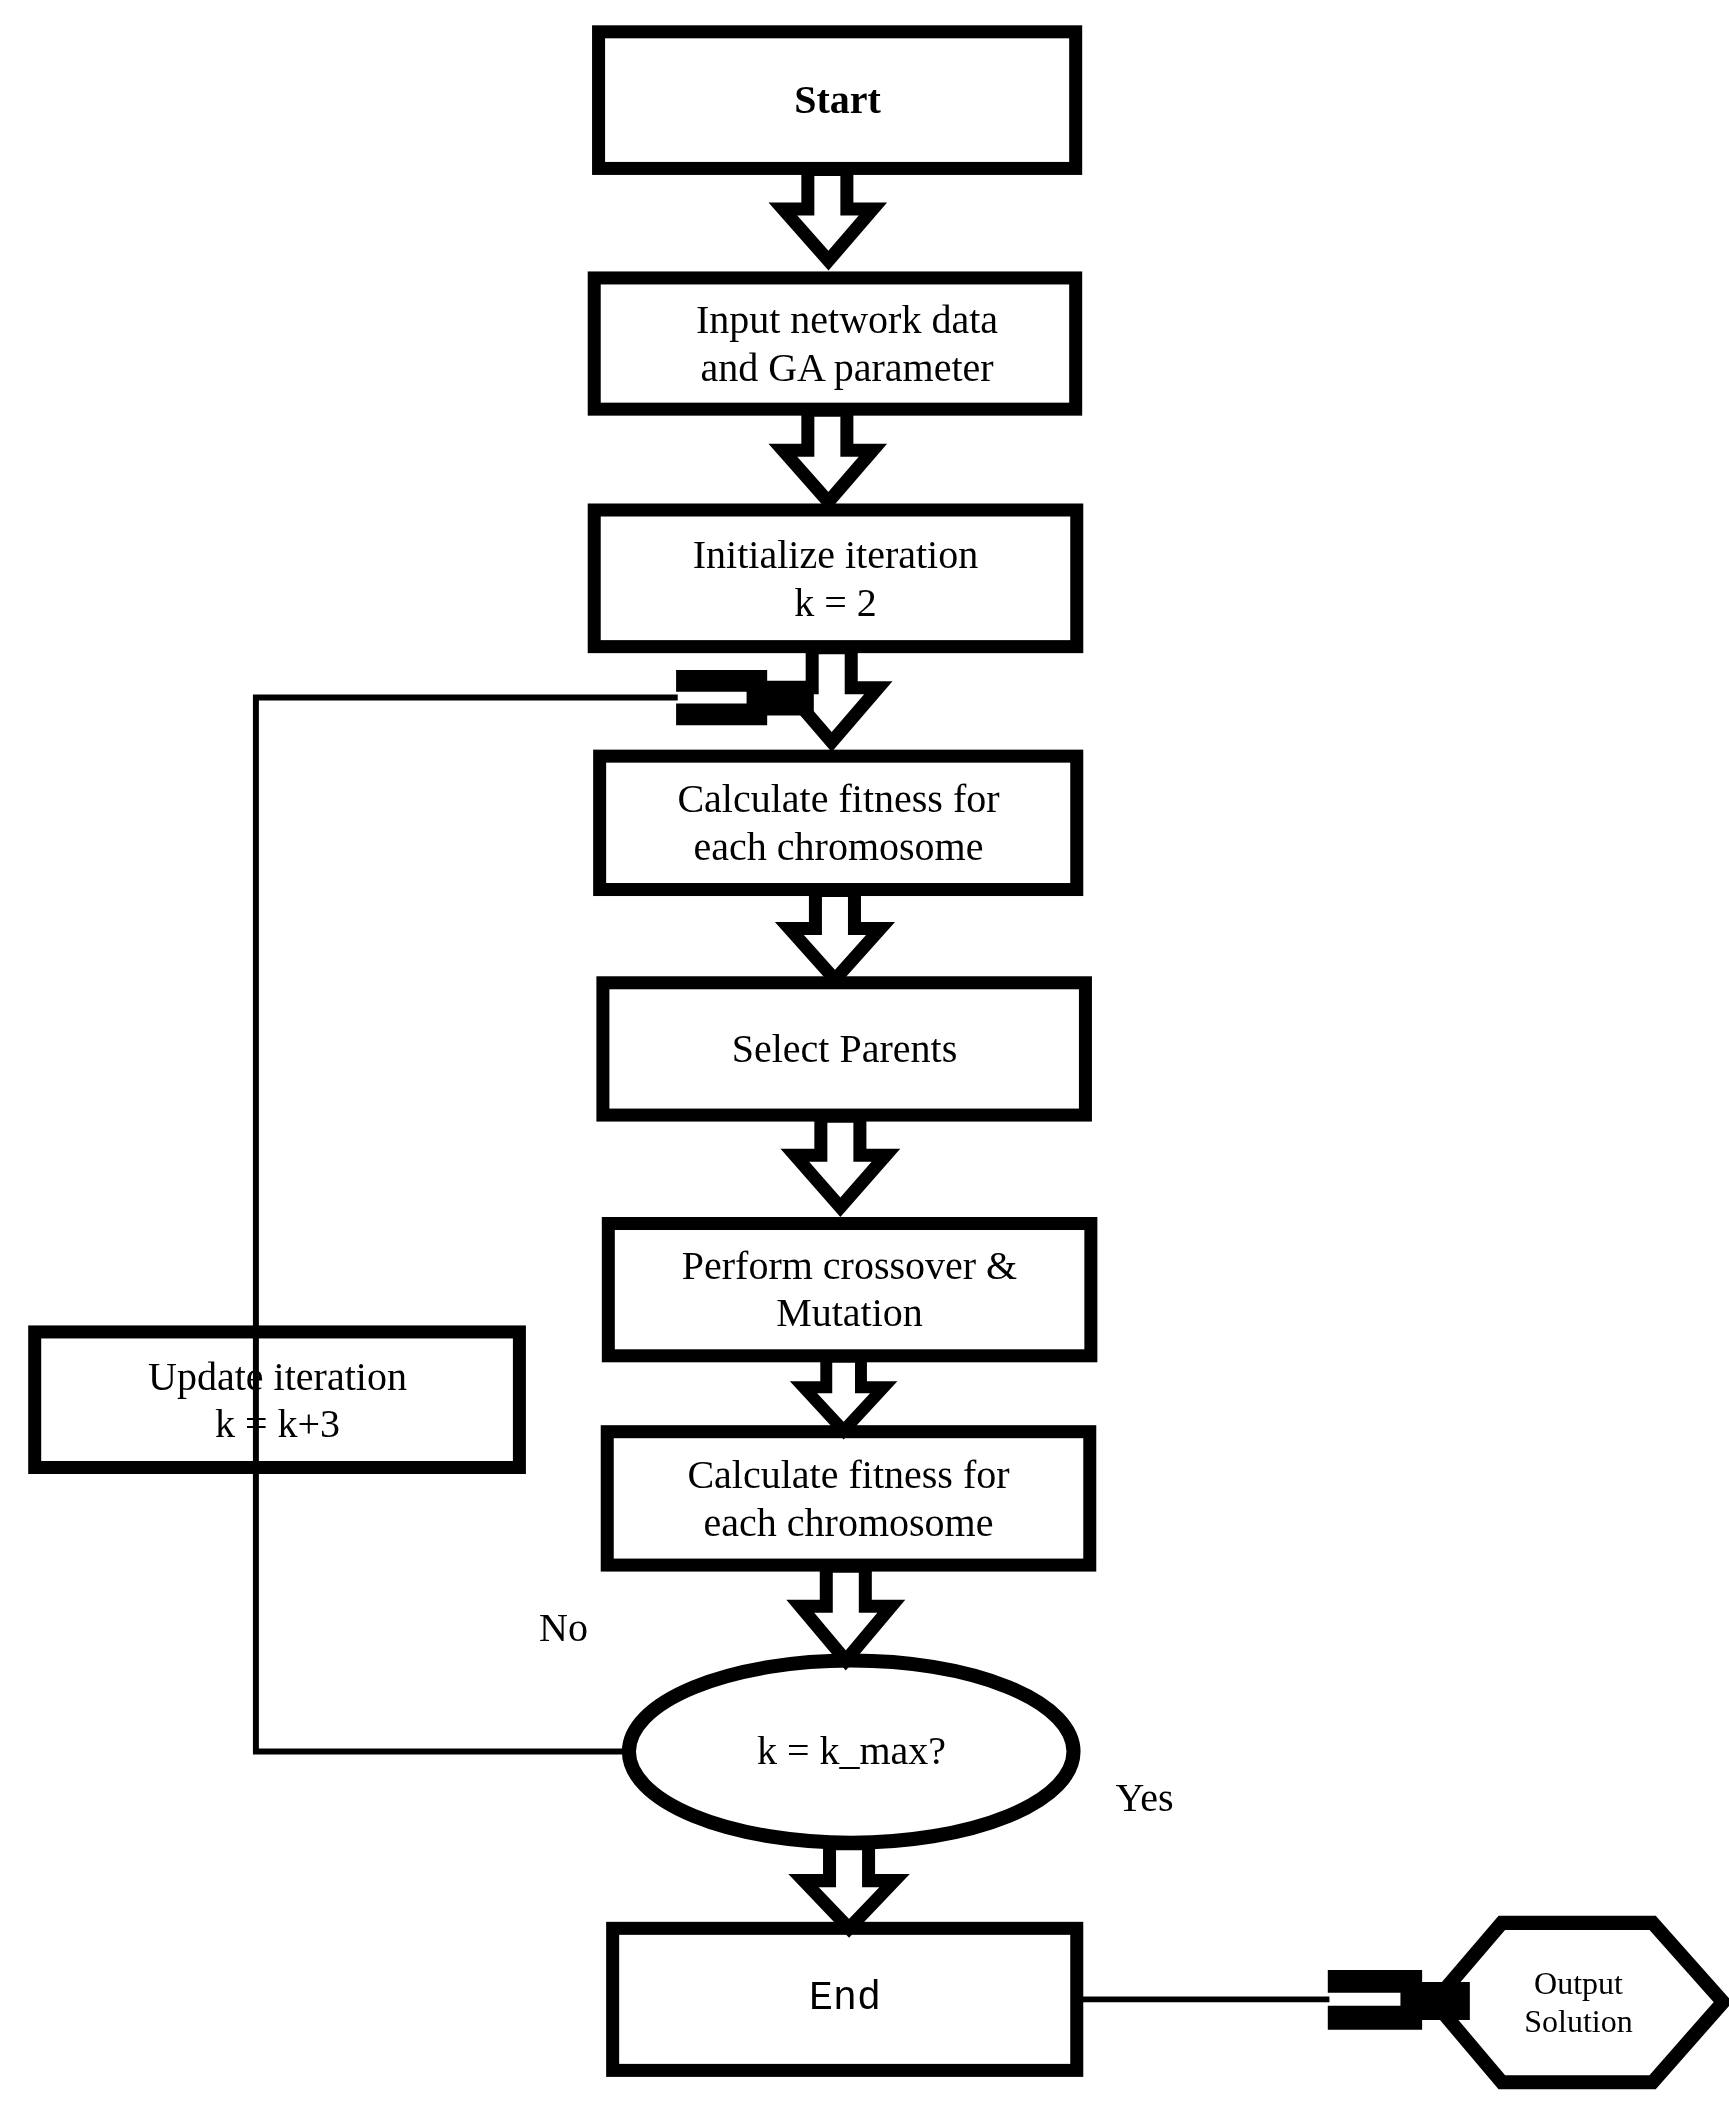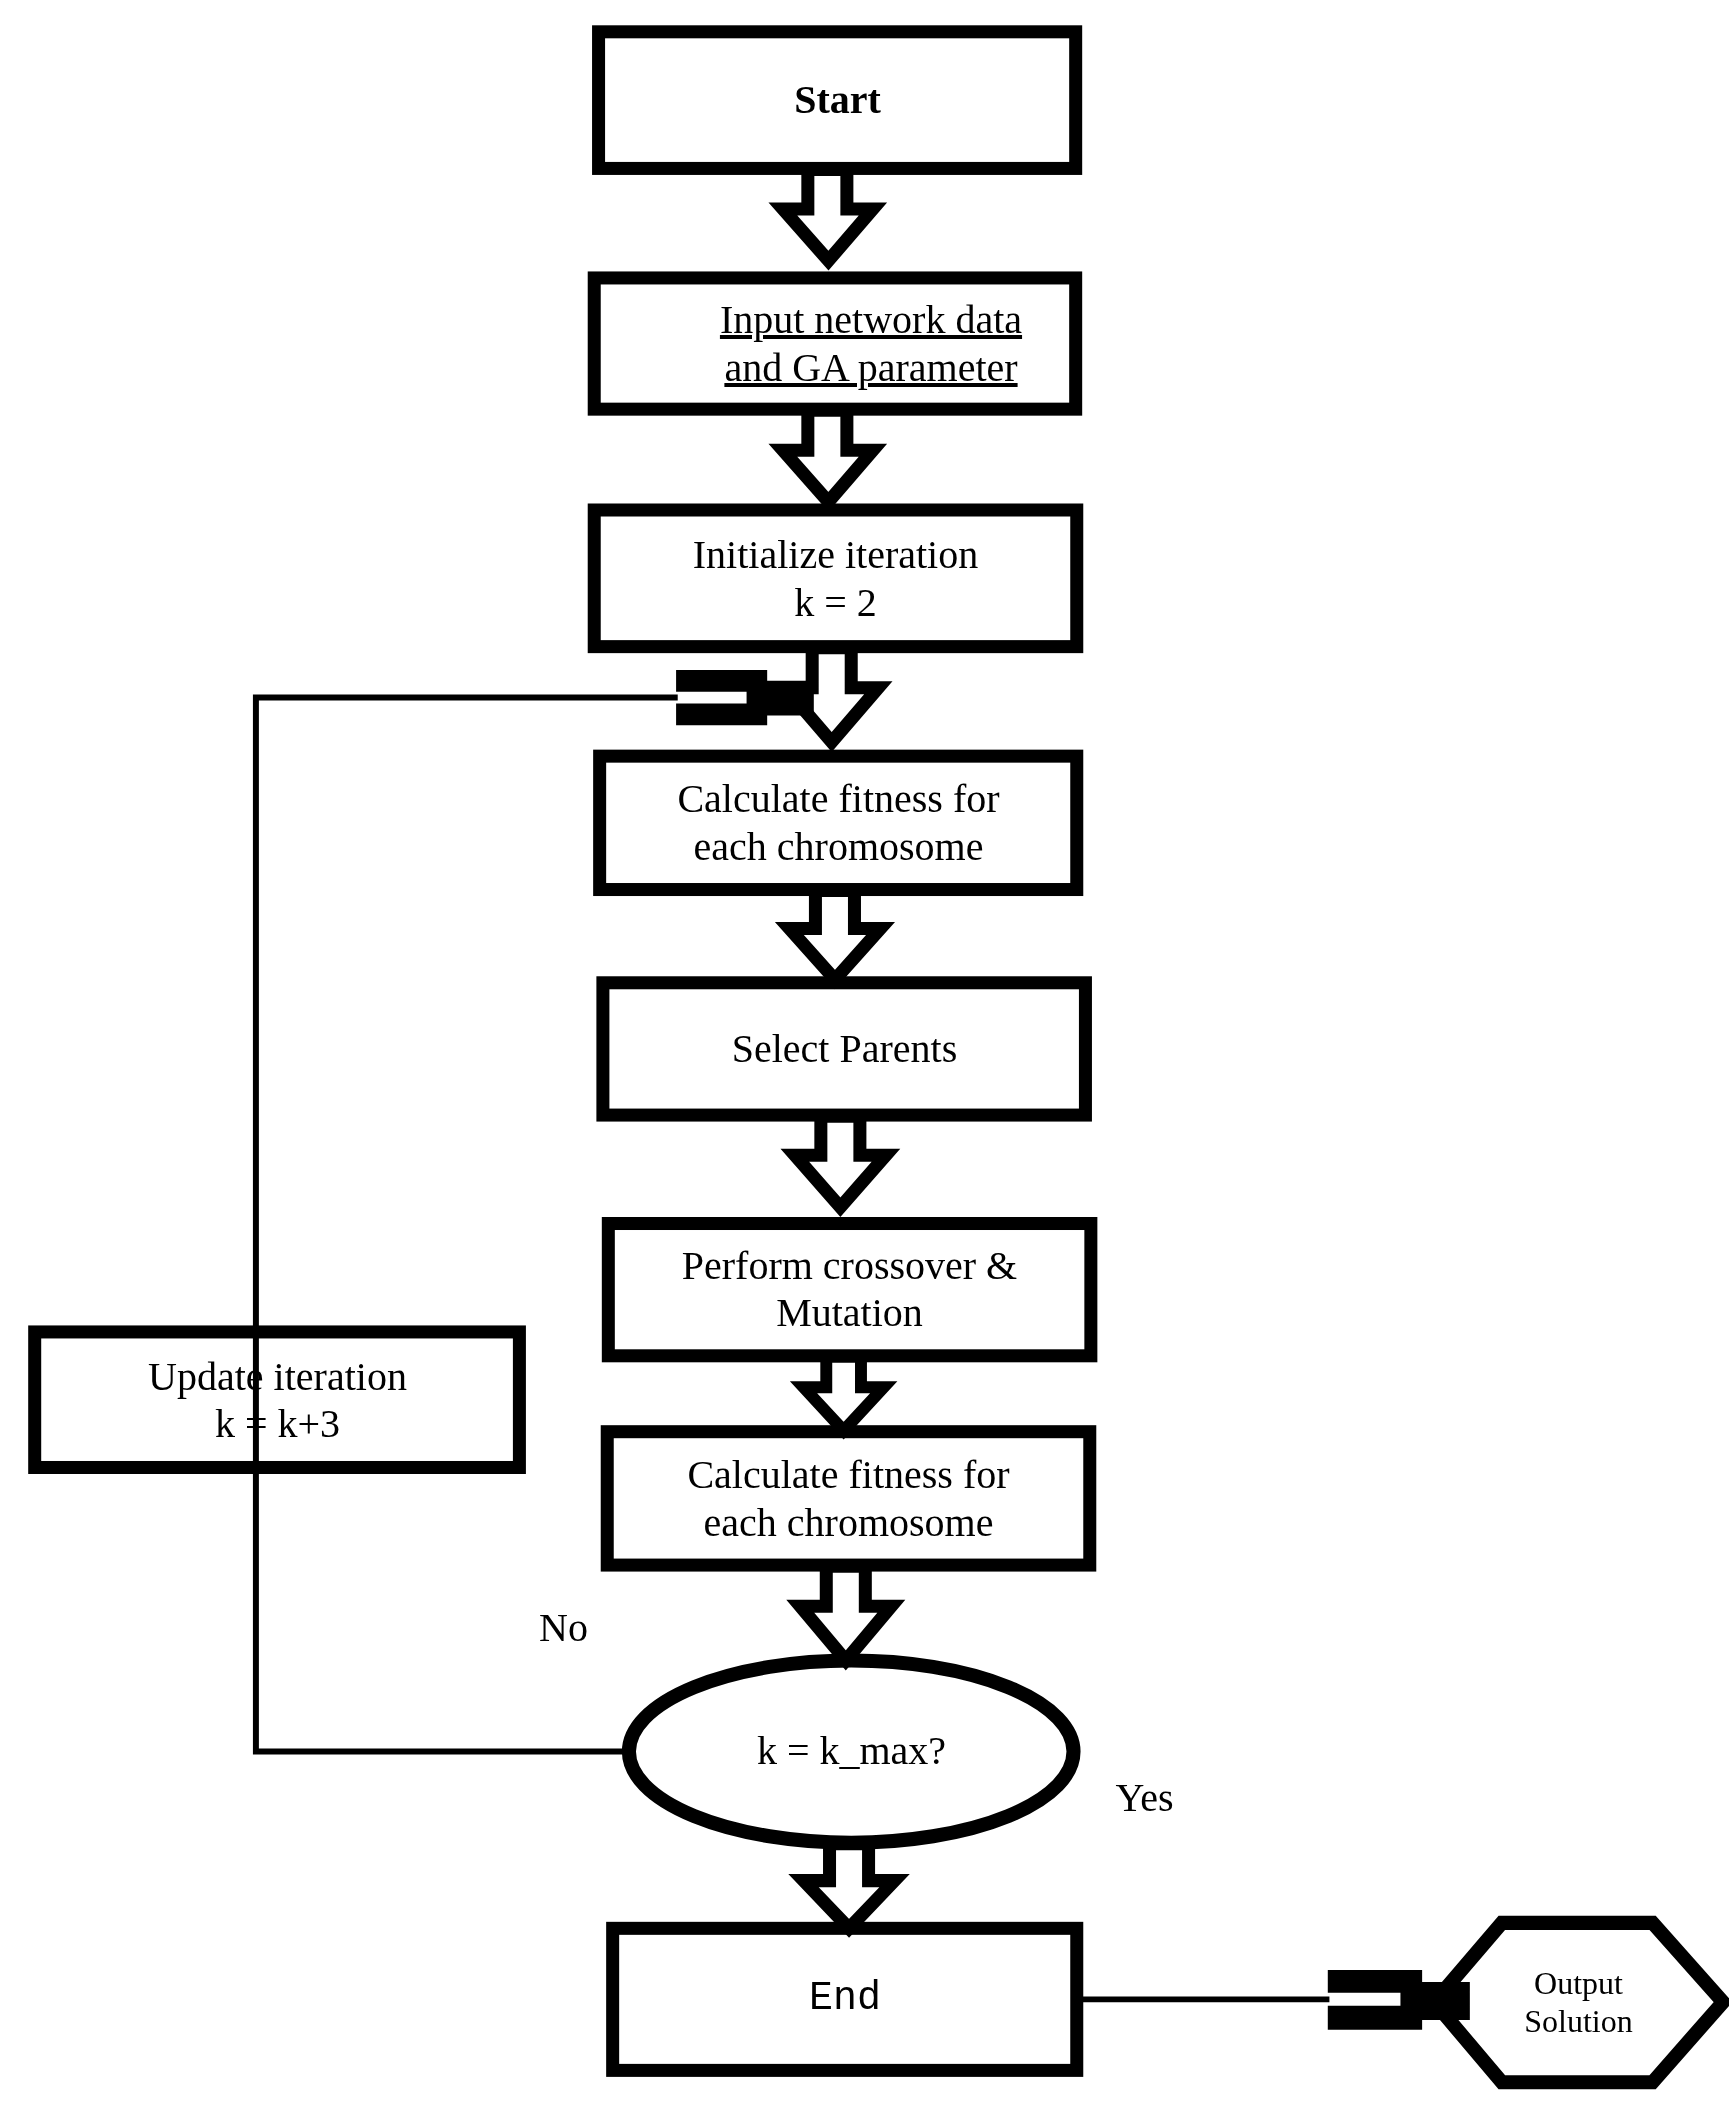--- a/index.html
+++ b/index.html
@@ -89,21 +89,21 @@
     <polygon points="1250,1238 1412,1238 1412,1258 1498,1258 1498,1316 1412,1316 1412,1334 1250,1334 1250,1300 1380,1300 1380,1272 1250,1272" fill="#000000" stroke="#000000" stroke-width="6" stroke-linejoin="miter"></polygon>
 
     <path d="M 1986 3687 L 2452 3687" fill="none" stroke="#000000" stroke-width="11"></path>
 
     <polygon points="2452,3636 2620,3636 2620,3658 2708,3658 2708,3722 2620,3722 2620,3740 2452,3740 2452,3702 2586,3702 2586,3672 2452,3672" fill="#000000" stroke="#000000" stroke-width="6" stroke-linejoin="miter"></polygon>
 
   </svg>
 
   <div class="node-label box-label bold-label" style="left:599px; top:31px; width:477px; height:137px;">Start</div>
 
-  <div class="node-label box-label" style="left:630px; top:278px; width:482px; height:131px;text-decoration:underline;">Input network data
+  <div class="node-label box-label" style="left:606px; top:278px; width:482px; height:131px;">Input network data
 and GA parameter</div>
 
   <div class="node-label box-label" style="left:594px; top:510px; width:483px; height:137px;">Initialize iteration
 k = 2</div>
 
   <div class="node-label box-label" style="left:600px; top:756px; width:477px; height:133px;">Calculate fitness for
 each chromosome</div>
 
   <div class="node-label box-label" style="left:603px; top:983px; width:483px; height:132px;">Select Parents</div>
 

